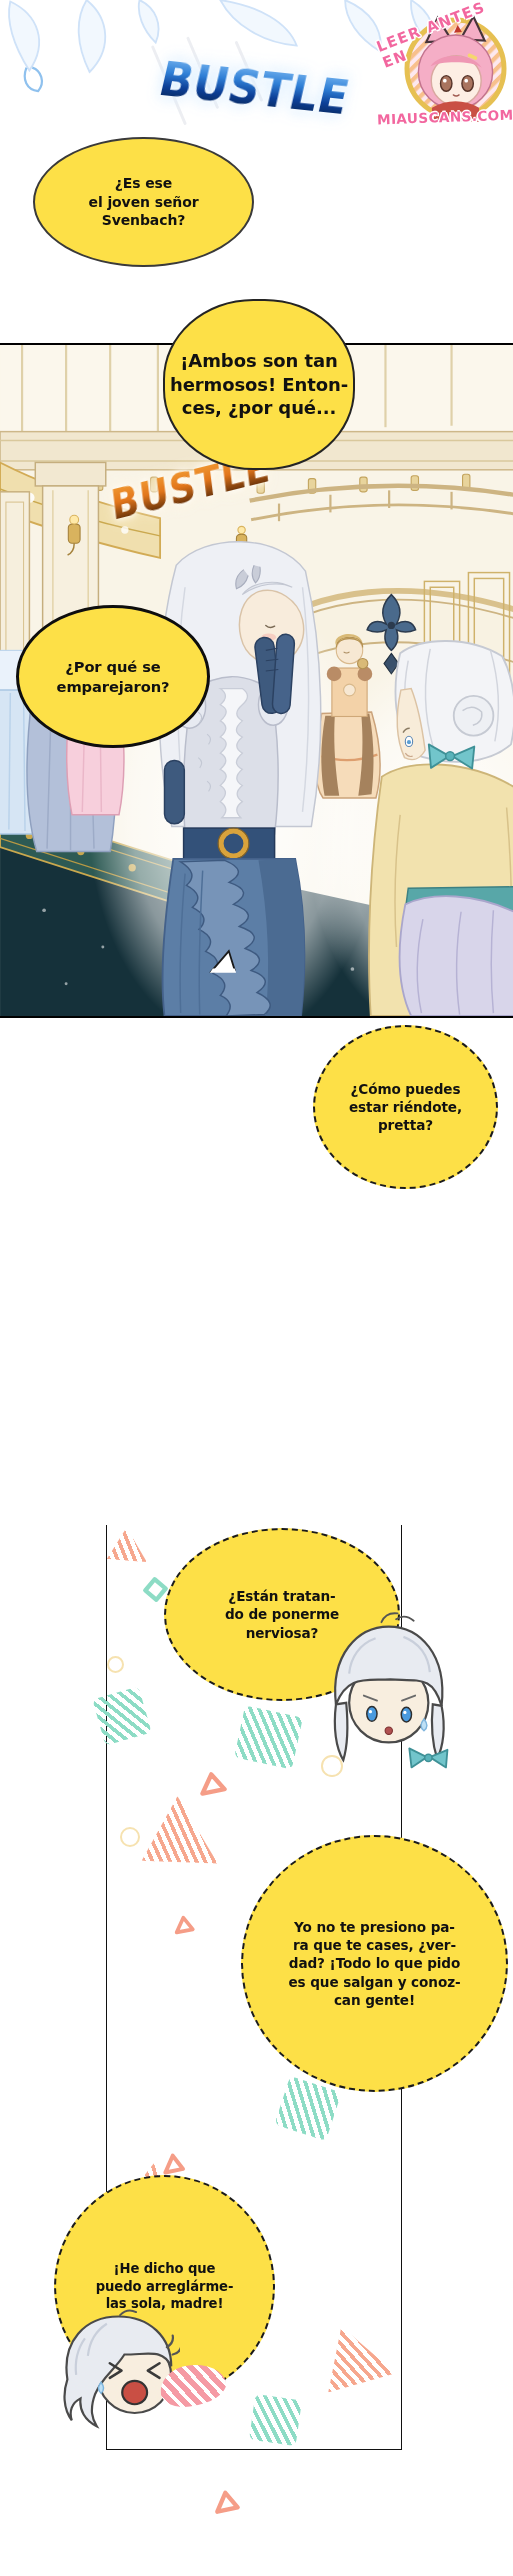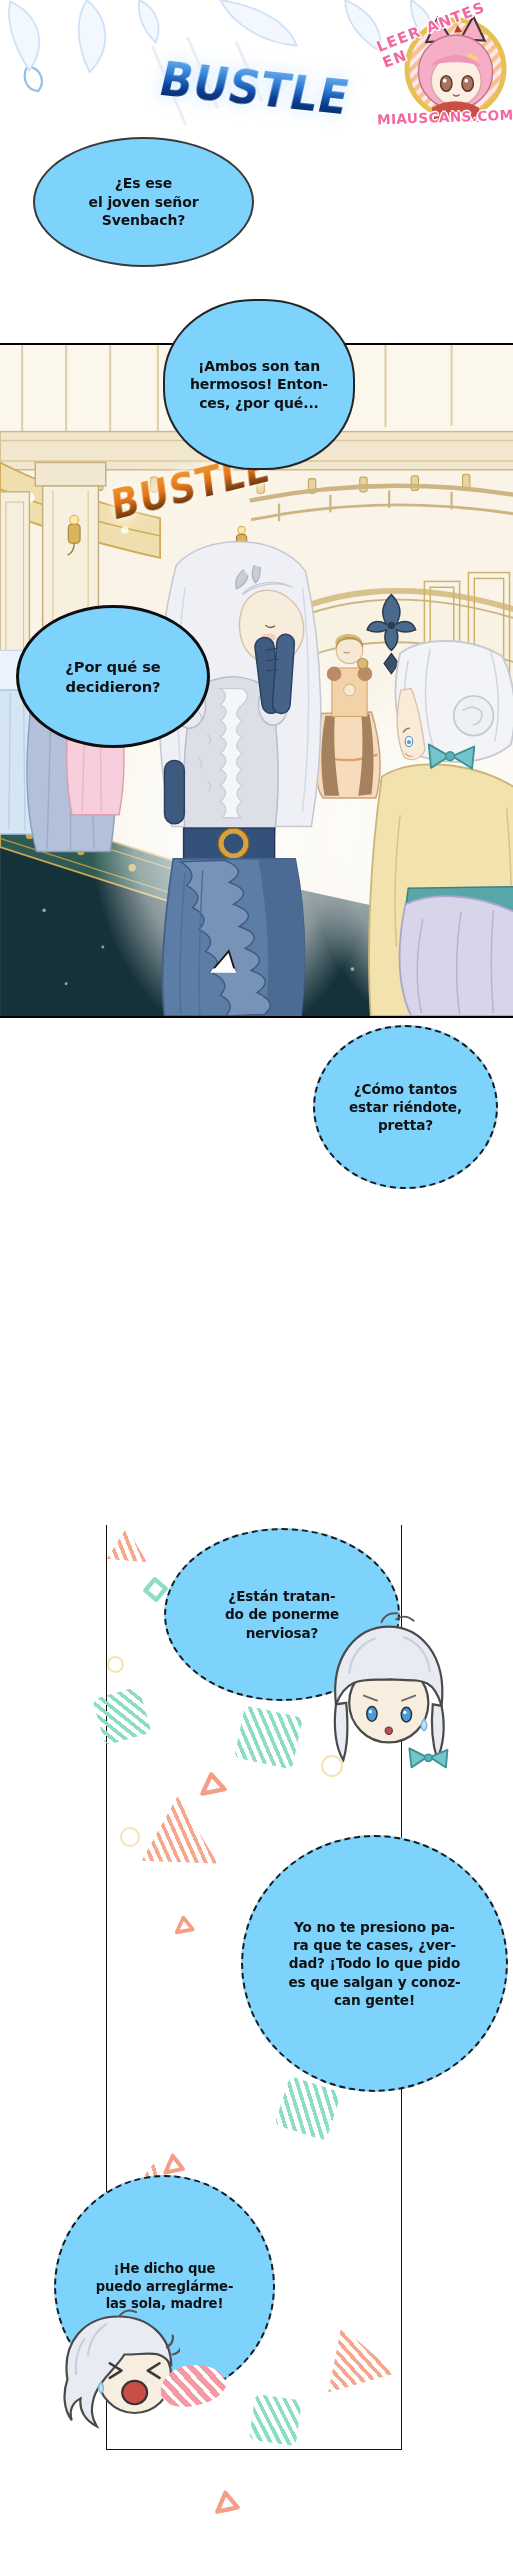--- a/index.html
+++ b/index.html
@@ -1,33 +1,33 @@
 <!DOCTYPE html>
 <html style="font-size:11.7px"><head>
 <meta charset="utf-8">
 <style>
   html,body{margin:0;padding:0;background:#ffffff;}
   .page{position:relative;width:514px;height:2576px;background:#fff;overflow:hidden;
         font-family:"DejaVu Sans",sans-serif;}
   .abs{position:absolute;}
 
   
-  .bubble{position:absolute;background:#7dd3fc;border-radius:50%;display:flex;
+  .bubble{position:absolute;background:#fde047;border-radius:50%;display:flex;
           align-items:center;justify-content:center;text-align:center;z-index:5;}
   .bubble .t{white-space:pre-line;font-weight:bold;color:#111;line-height:1.33;
              letter-spacing:-0.1px;}
   .b-solid{border:2.6px solid #3a3a3a;}
   .b-solid2{border:2.2px solid #242424;}
   .b-solid3{border:3.3px solid #0e0e0e;}
   .b-dash{border:2.2px dashed #1a1a1a;}
 
   .bub-svenbach{left:33px;top:137px;width:217px;height:126px;}
   .bub-svenbach .t{font-size:14px;}
   .bub-ambos{left:163px;top:299px;width:188px;height:167px;border-radius:47%;}
-  .bub-ambos .t{font-size:14px;}
+  .bub-ambos .t{font-size:18px;}
   .bub-emparejaron{left:16px;top:605px;width:188px;height:137px;}
   .bub-emparejaron .t{font-size:14.7px;}
   .bub-pfft{left:144px;top:963px;width:104px;height:97px;}
   .bub-pfft .t{font-size:19px;}
   .bub-riendote{left:313px;top:1025px;width:181px;height:160px;}
   .bub-riendote .t{font-size:13.6px;}
   .bub-haytantos{left:22px;top:1299px;width:270px;height:242px;}
   .bub-haytantos .t{font-size:13.6px;}
   .bub-nerviosa{left:164px;top:1528px;width:232px;height:169px;}
   .bub-nerviosa .t{font-size:13.6px;}
@@ -387,28 +387,28 @@
 el joven señor
 Svenbach?</div>
   </div>
   <div class="bubble b-solid2 bub-ambos">
     <div class="t">¡Ambos son tan
 hermosos! Enton-
 ces, ¿por qué...</div>
   </div>
   <div class="bubble b-solid3 bub-emparejaron">
     <div class="t">¿Por qué se
-decidieron?</div>
+emparejaron?</div>
   </div>
   <svg class="abs" style="left:207px;top:948px;z-index:6" width="32" height="25" viewBox="0 0 44 34">
     <path d="M6 32 L30 4 L38 30 Z" fill="#ffffff" stroke="#1a1a1a" stroke-width="2.5"></path>
     <path d="M4 34 L40 34 L38 28 L8 28 Z" fill="#ffffff" stroke="none"></path>
   </svg>
   <div class="bubble b-dash bub-riendote">
-    <div class="t">¿Cómo tantos
+    <div class="t">¿Cómo puedes
 estar riéndote,
 pretta?</div>
   </div>
   <div class="bubble b-dash bub-presiono">
     <div class="t">Yo no te presiono pa-
 ra que te cases, ¿ver-
 dad? ¡Todo lo que pido
 es que salgan y conoz-
 can gente!</div>
   </div>

